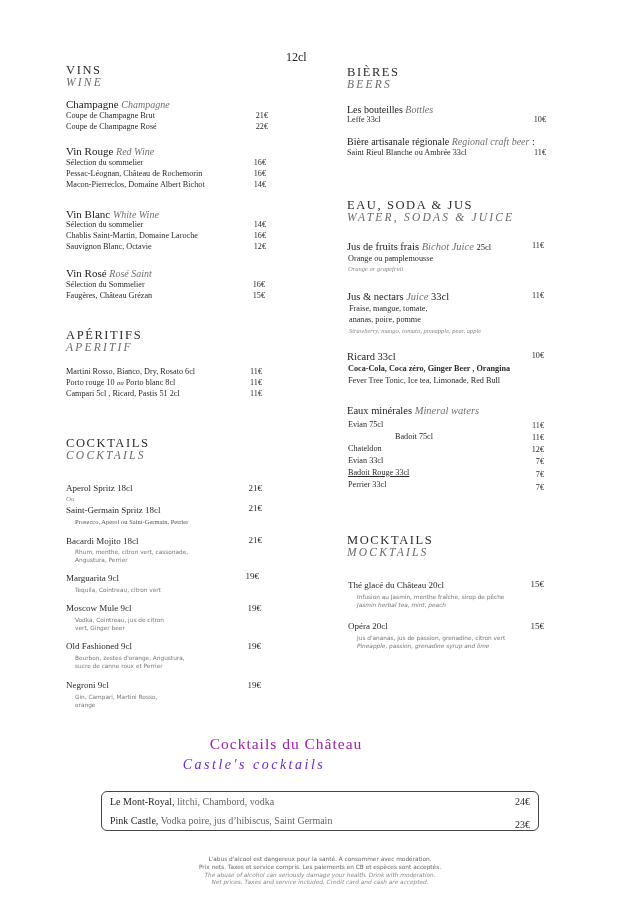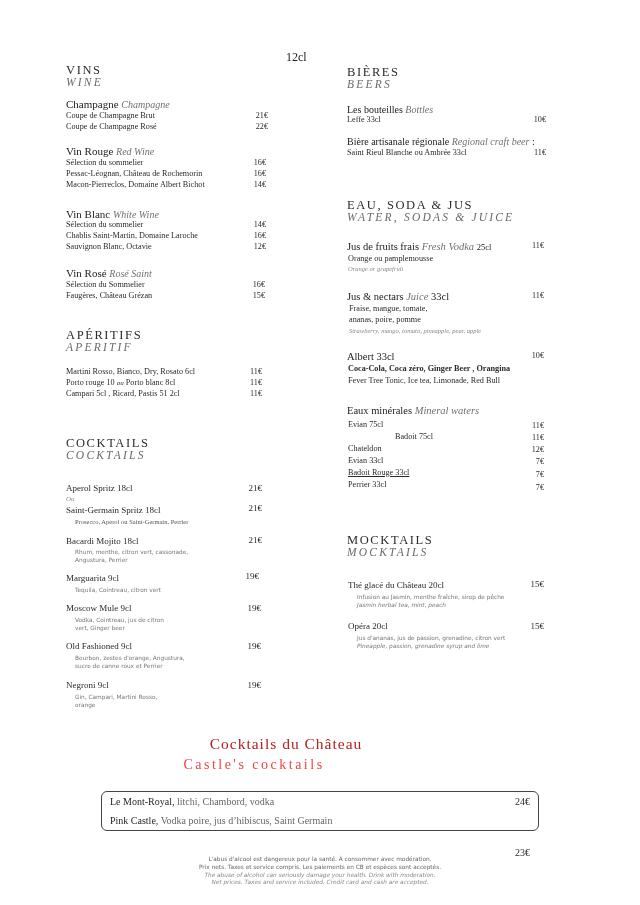--- a/index.html
+++ b/index.html
@@ -12,22 +12,22 @@
   .sub i { color:#707070; font-size:10px; }
   .row { font-size:8.2px; color:#2a2a2a; line-height:10.5px; white-space:nowrap; }
   .price { font-size:8.2px; color:#2a2a2a; line-height:10.5px; text-align:right; }
   .ck { font-size:9px; color:#2a2a2a; line-height:11px; white-space:nowrap; }
   .ckp { font-size:9px; color:#2a2a2a; line-height:11px; text-align:right; width:30px; }
   .desc { font-family:"DejaVu Sans","Liberation Sans",sans-serif; font-size:5.8px; color:#777; line-height:8.5px; white-space:nowrap; }
   .desc.it { font-style:italic; }
   .note { font-family:"Liberation Serif",serif; font-style:italic; font-size:7px; color:#888; line-height:9px; white-space:nowrap; }
   .big { font-size:10.5px; color:#222; line-height:13px; white-space:nowrap; }
   .big i { color:#707070; }
-  .castle-title { width:572px; text-align:center; font-size:15.5px; letter-spacing:1px; color:#b91c1c; }
-  .castle-sub { width:508px; text-align:center; font-size:14px; letter-spacing:2.5px; color:#ef4444; }
+  .castle-title { width:572px; text-align:center; font-size:15.5px; letter-spacing:1px; color:#a21caf; }
+  .castle-sub { width:508px; text-align:center; font-size:14px; letter-spacing:2.5px; font-style:italic; color:#6d28d9; }
   .castle-box { left:101px; top:791px; width:438px; height:40px; border:1px solid #444; border-radius:6px; box-sizing:border-box; }
   .cline { font-size:10px; line-height:12px; white-space:nowrap; color:#666; }
   .cline b { font-weight:normal; color:#1f1f1f; }
   .footer { width:640px; text-align:center; font-family:"DejaVu Sans","Liberation Sans",sans-serif; font-size:5.8px; line-height:7.8px; color:#666; }
   .footer .it { font-style:italic; color:#888; }
 </style>
 </head>
 <body>
 
 <div>
@@ -119,32 +119,32 @@
   <div class="abs price" style="left:522px;top:115px;width:24px;">10€</div>
   <div class="abs sub" style="left:347px;top:135px;font-size:10px;"><span>Bière artisanale régionale</span> <i>Regional craft beer</i><span> :</span></div>
   <div class="abs row" style="left:347px;top:148px;">Saint Rieul Blanche ou Ambrée 33cl</div>
   <div class="abs price" style="left:522px;top:148px;width:24px;">11€</div>
 </div>
 
 <div>
   <div class="abs h1" style="left:347px;top:198px;">EAU, SODA &amp; JUS</div>
   <div class="abs h1en" style="left:347px;top:211px;">WATER, SODAS &amp; JUICE</div>
 
-  <div class="abs big" style="left:347px;top:240px;"><span>Jus de fruits frais</span> <i>Fresh Vodka</i> <span style="font-size:8.5px">25cl</span></div>
+  <div class="abs big" style="left:347px;top:240px;"><span>Jus de fruits frais</span> <i>Bichot Juice</i> <span style="font-size:8.5px">25cl</span></div>
   <div class="abs price" style="left:522px;top:241px;width:22px;">11€</div>
   <div class="abs row" style="left:348px;top:254px;">Orange ou pamplemousse</div>
   <div class="abs note" style="left:348px;top:264px;font-size:6.5px;">Orange or grapefruit</div>
 
   <div class="abs big" style="left:347px;top:290px;"><span>Jus &amp; nectars</span> <i>Juice</i> <span>33cl</span></div>
   <div class="abs price" style="left:522px;top:291px;width:22px;">11€</div>
   <div class="abs row" style="left:349px;top:304px;">Fraise, mangue, tomate,</div>
   <div class="abs row" style="left:349px;top:315px;">ananas, poire, pomme</div>
   <div class="abs note" style="left:349px;top:326px;font-size:6.5px;">Strawberry, mango, tomato, pineapple, pear, apple</div>
 
-  <div class="abs big" style="left:347px;top:350px;">Albert 33cl</div>
+  <div class="abs big" style="left:347px;top:350px;">Ricard 33cl</div>
   <div class="abs price" style="left:522px;top:351px;width:22px;">10€</div>
   <div class="abs row" style="left:348px;top:364px;font-weight:bold;">Coca-Cola, Coca zéro, Ginger Beer , Orangina</div>
   <div class="abs row" style="left:348px;top:376px;">Fever Tree Tonic, Ice tea, Limonade, Red Bull</div>
 
   <div class="abs big" style="left:347px;top:404px;"><span>Eaux minérales</span> <i>Mineral waters</i></div>
   <div class="abs row" style="left:348px;top:420px;">Evian 75cl</div>
   <div class="abs price" style="left:522px;top:421px;width:22px;">11€</div>
   <div class="abs row" style="left:348px;top:432px;padding-left:47px;">Badoit 75cl</div>
   <div class="abs price" style="left:522px;top:433px;width:22px;">11€</div>
   <div class="abs row" style="left:348px;top:444px;">Chateldon</div>
@@ -172,21 +172,21 @@
   <div class="abs desc it" style="left:357px;top:642px;">Pineapple, passion, grenadine syrup and lime</div>
 </div>
 
 <div>
   <div class="abs castle-title" style="left:0;top:735px;">Cocktails du Château</div>
   <div class="abs castle-sub" style="left:0;top:757px;">Castle's cocktails</div>
   <div class="abs castle-box"></div>
   <div class="abs cline" style="left:110px;top:796px;"><b>Le Mont-Royal,</b><span> litchi, Chambord, vodka</span></div>
   <div class="abs ckp" style="left:500px;top:796px;font-size:10px;">24€</div>
   <div class="abs cline" style="left:110px;top:815px;"><b>Pink Castle,</b><span> Vodka poire, jus d’hibiscus, Saint Germain</span></div>
-  <div class="abs ckp" style="left:500px;top:847px;font-size:10px;">23€</div>
+  <div class="abs ckp" style="left:500px;top:819px;font-size:10px;">23€</div>
 </div>
 
 <div class="abs footer" style="left:0;top:856px;">
   <div>L'abus d'alcool est dangereux pour la santé. À consommer avec modération.</div>
   <div>Prix nets. Taxes et service compris. Les paiements en CB et espèces sont acceptés.</div>
   <div class="it">The abuse of alcohol can seriously damage your health. Drink with moderation.</div>
   <div class="it">Net prices. Taxes and service included. Credit card and cash are accepted.</div>
 </div>
 
 </body></html>

